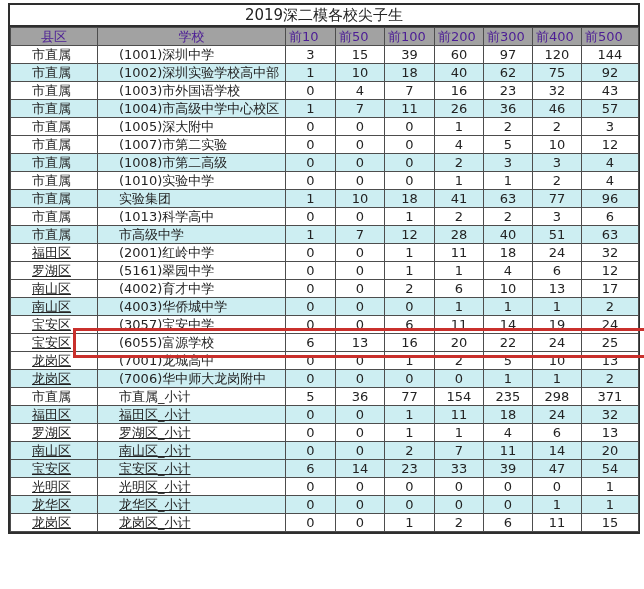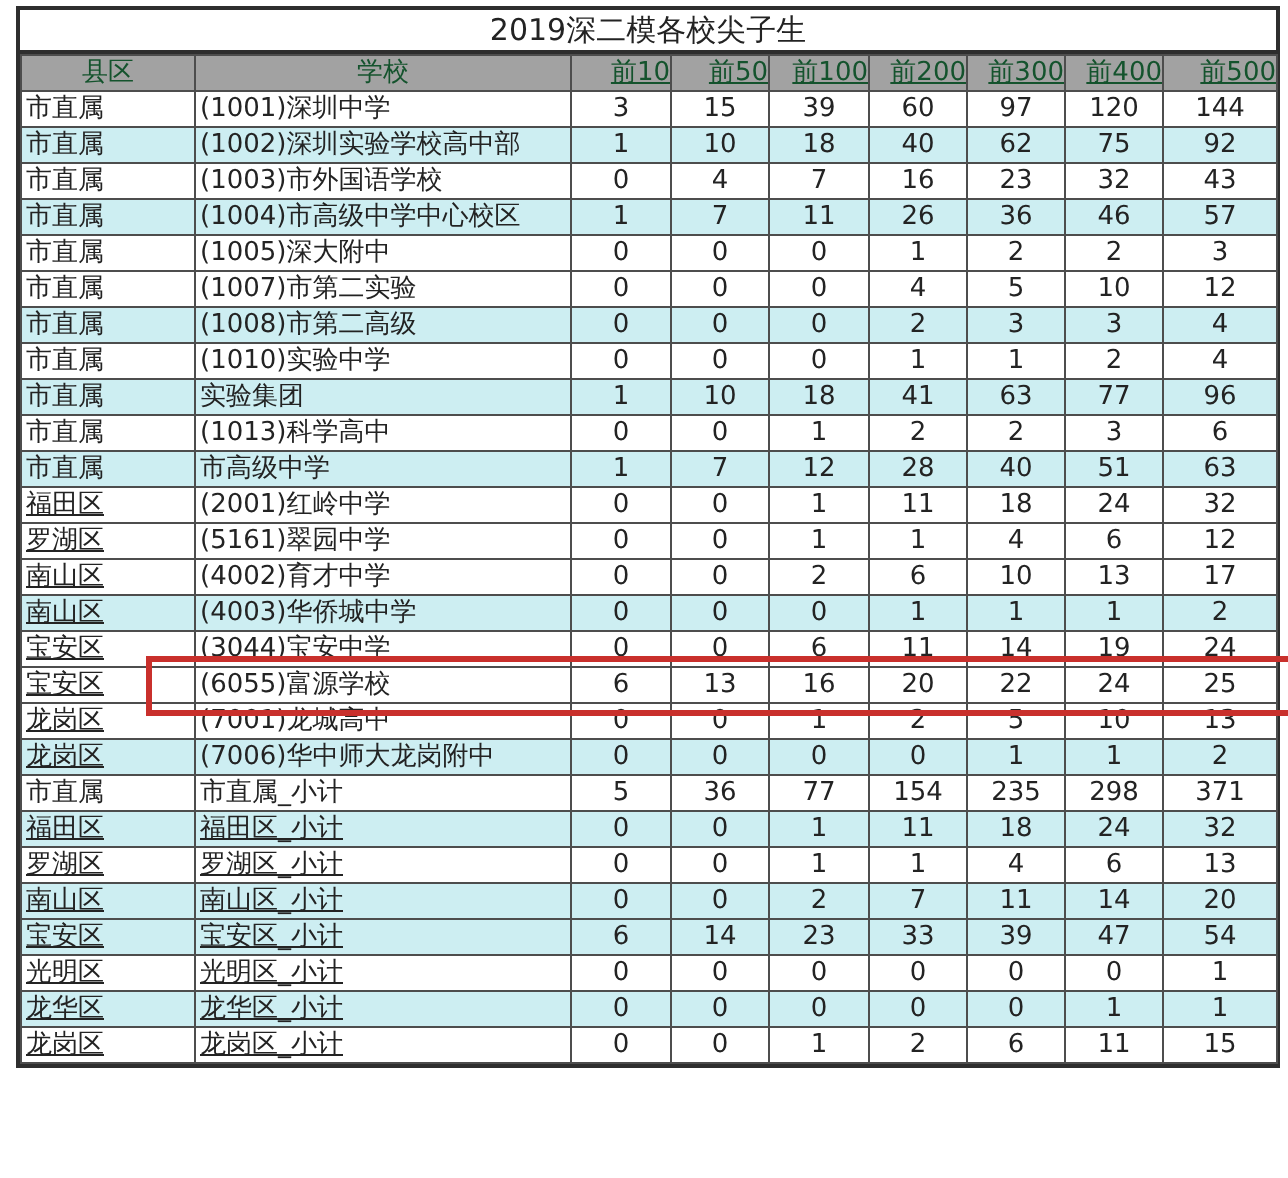--- a/index.html
+++ b/index.html
@@ -34,25 +34,25 @@
     padding:0;
     height:17px;
     line-height:17px;
     font-size:13px;
     font-weight:normal;
     overflow:hidden;
     white-space:nowrap;
   }
   thead th{
     background:#a2a2a2;
-    color:#14532d;
+    color:#4c1d95;
   }
   th.c-district,th.c-school{text-align:center;}
-  th.c-num{text-align:right;padding-left:3px;text-decoration:underline;}
-  td.district,td.school{text-align:left;padding-left:2px;}
+  th.c-num{text-align:left;padding-left:3px;}
+  td.district,td.school{text-align:left;padding-left:21px;}
   td.val{text-align:center;}
   tr.shaded td{background:#cdeef2;}
   .link{text-decoration:underline;}
   .hlbox{
     position:absolute;
     border:3px solid #c9302c;
     left:63px;
     width:572px;
     height:24px;
     box-sizing:content-box;
@@ -250,21 +250,21 @@
           <td class="val">0</td>
           <td class="val">0</td>
           <td class="val">0</td>
           <td class="val">1</td>
           <td class="val">1</td>
           <td class="val">1</td>
           <td class="val">2</td>
         </tr>
         <tr>
           <td class="district link">宝安区</td>
-          <td class="school">(3044)宝安中学</td>
+          <td class="school">(3057)宝安中学</td>
           <td class="val">0</td>
           <td class="val">0</td>
           <td class="val">6</td>
           <td class="val">11</td>
           <td class="val">14</td>
           <td class="val">19</td>
           <td class="val">24</td>
         </tr>
         <tr>
           <td class="district link">宝安区</td>

